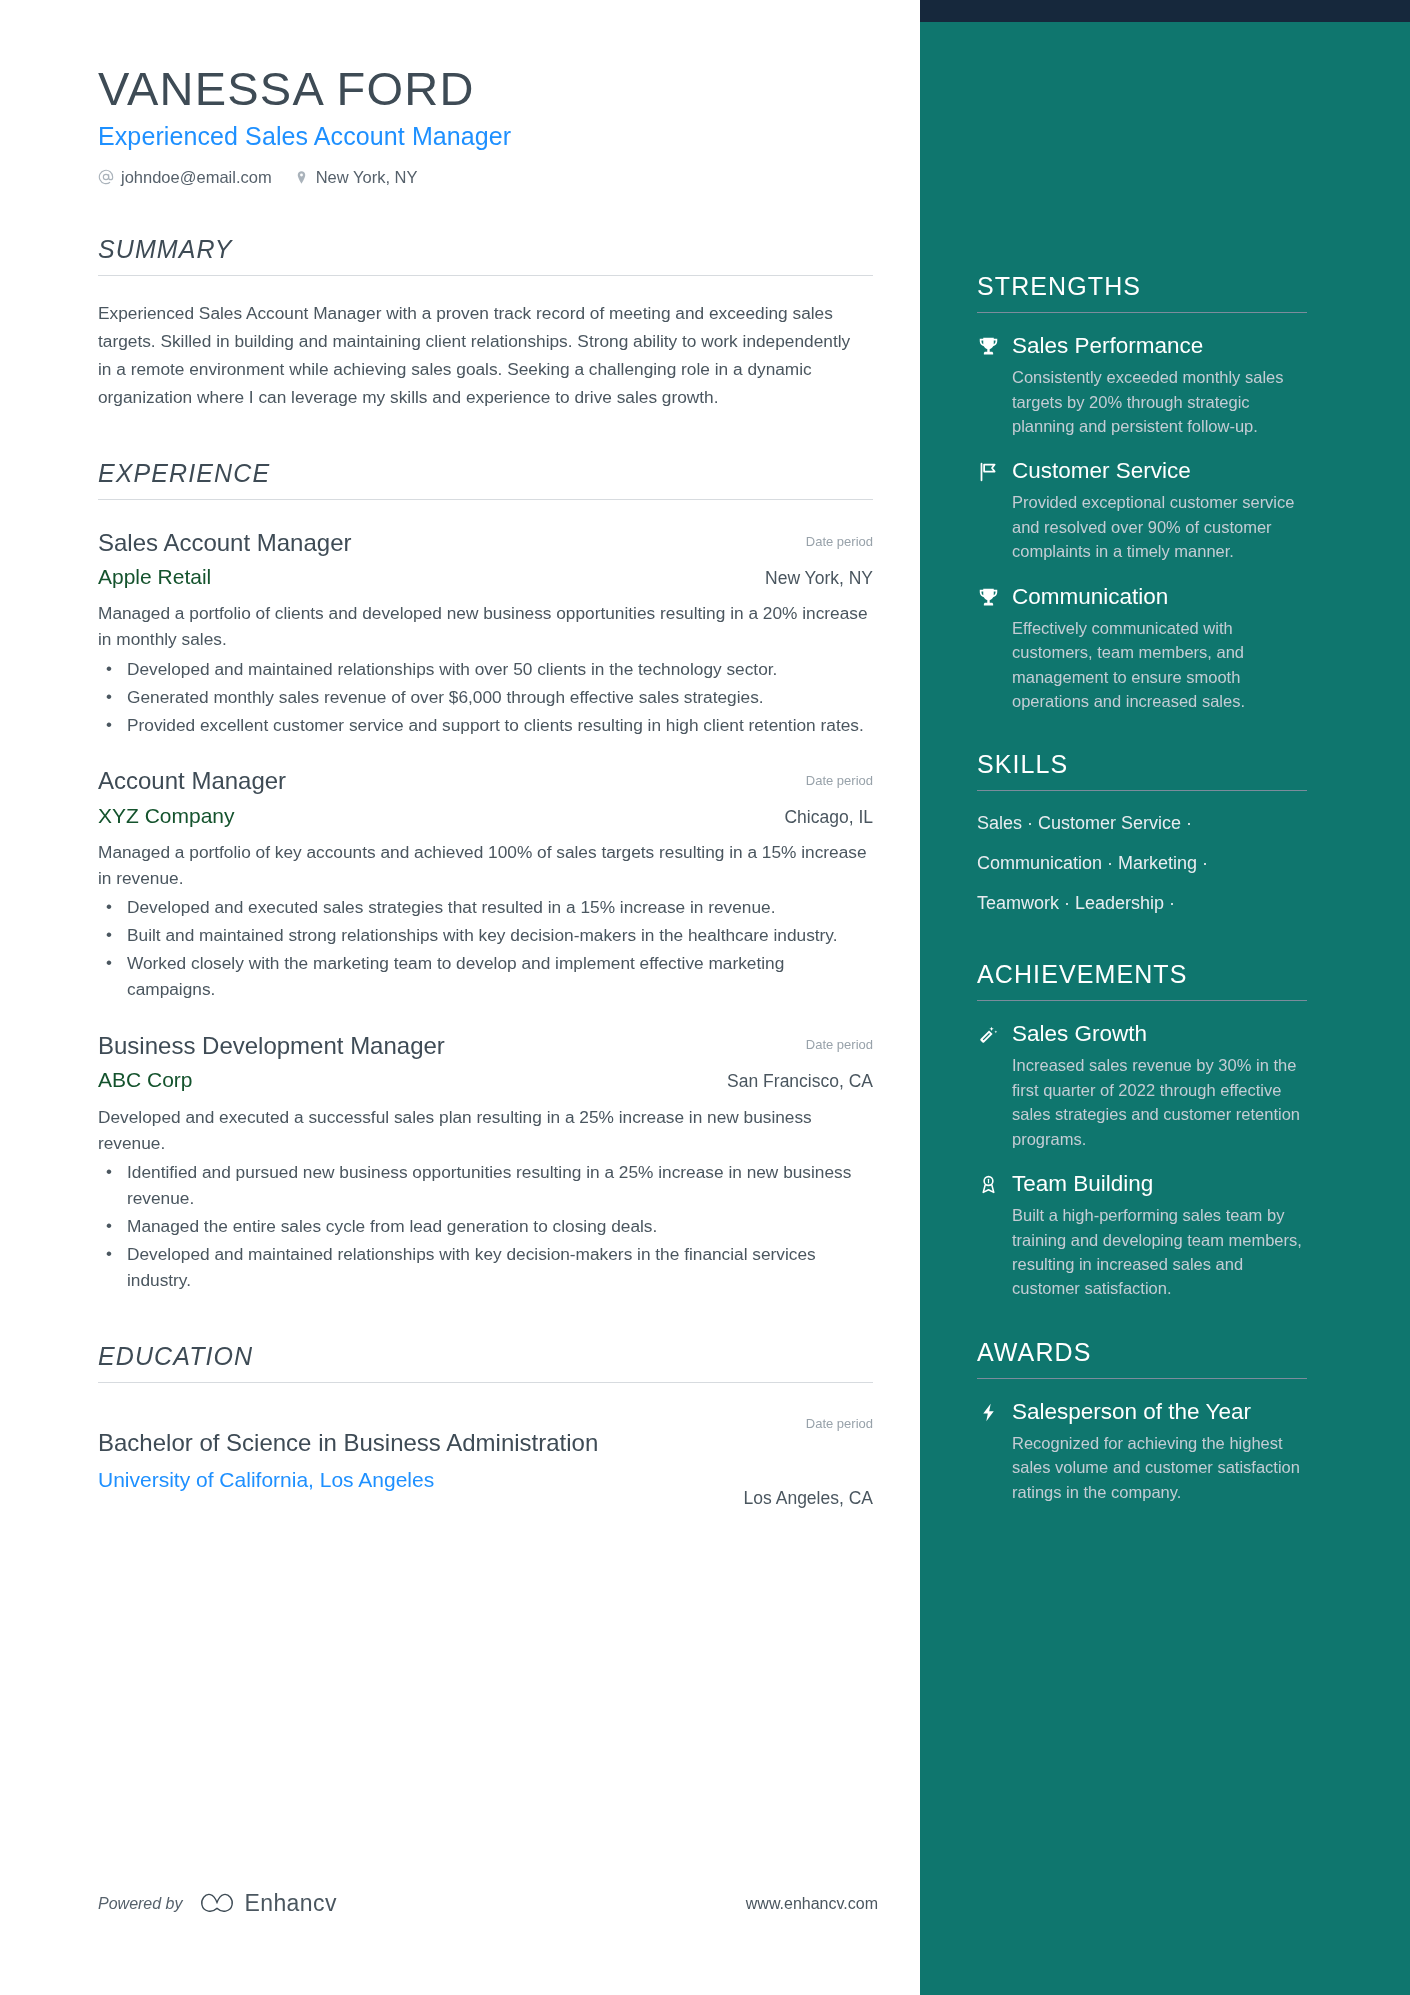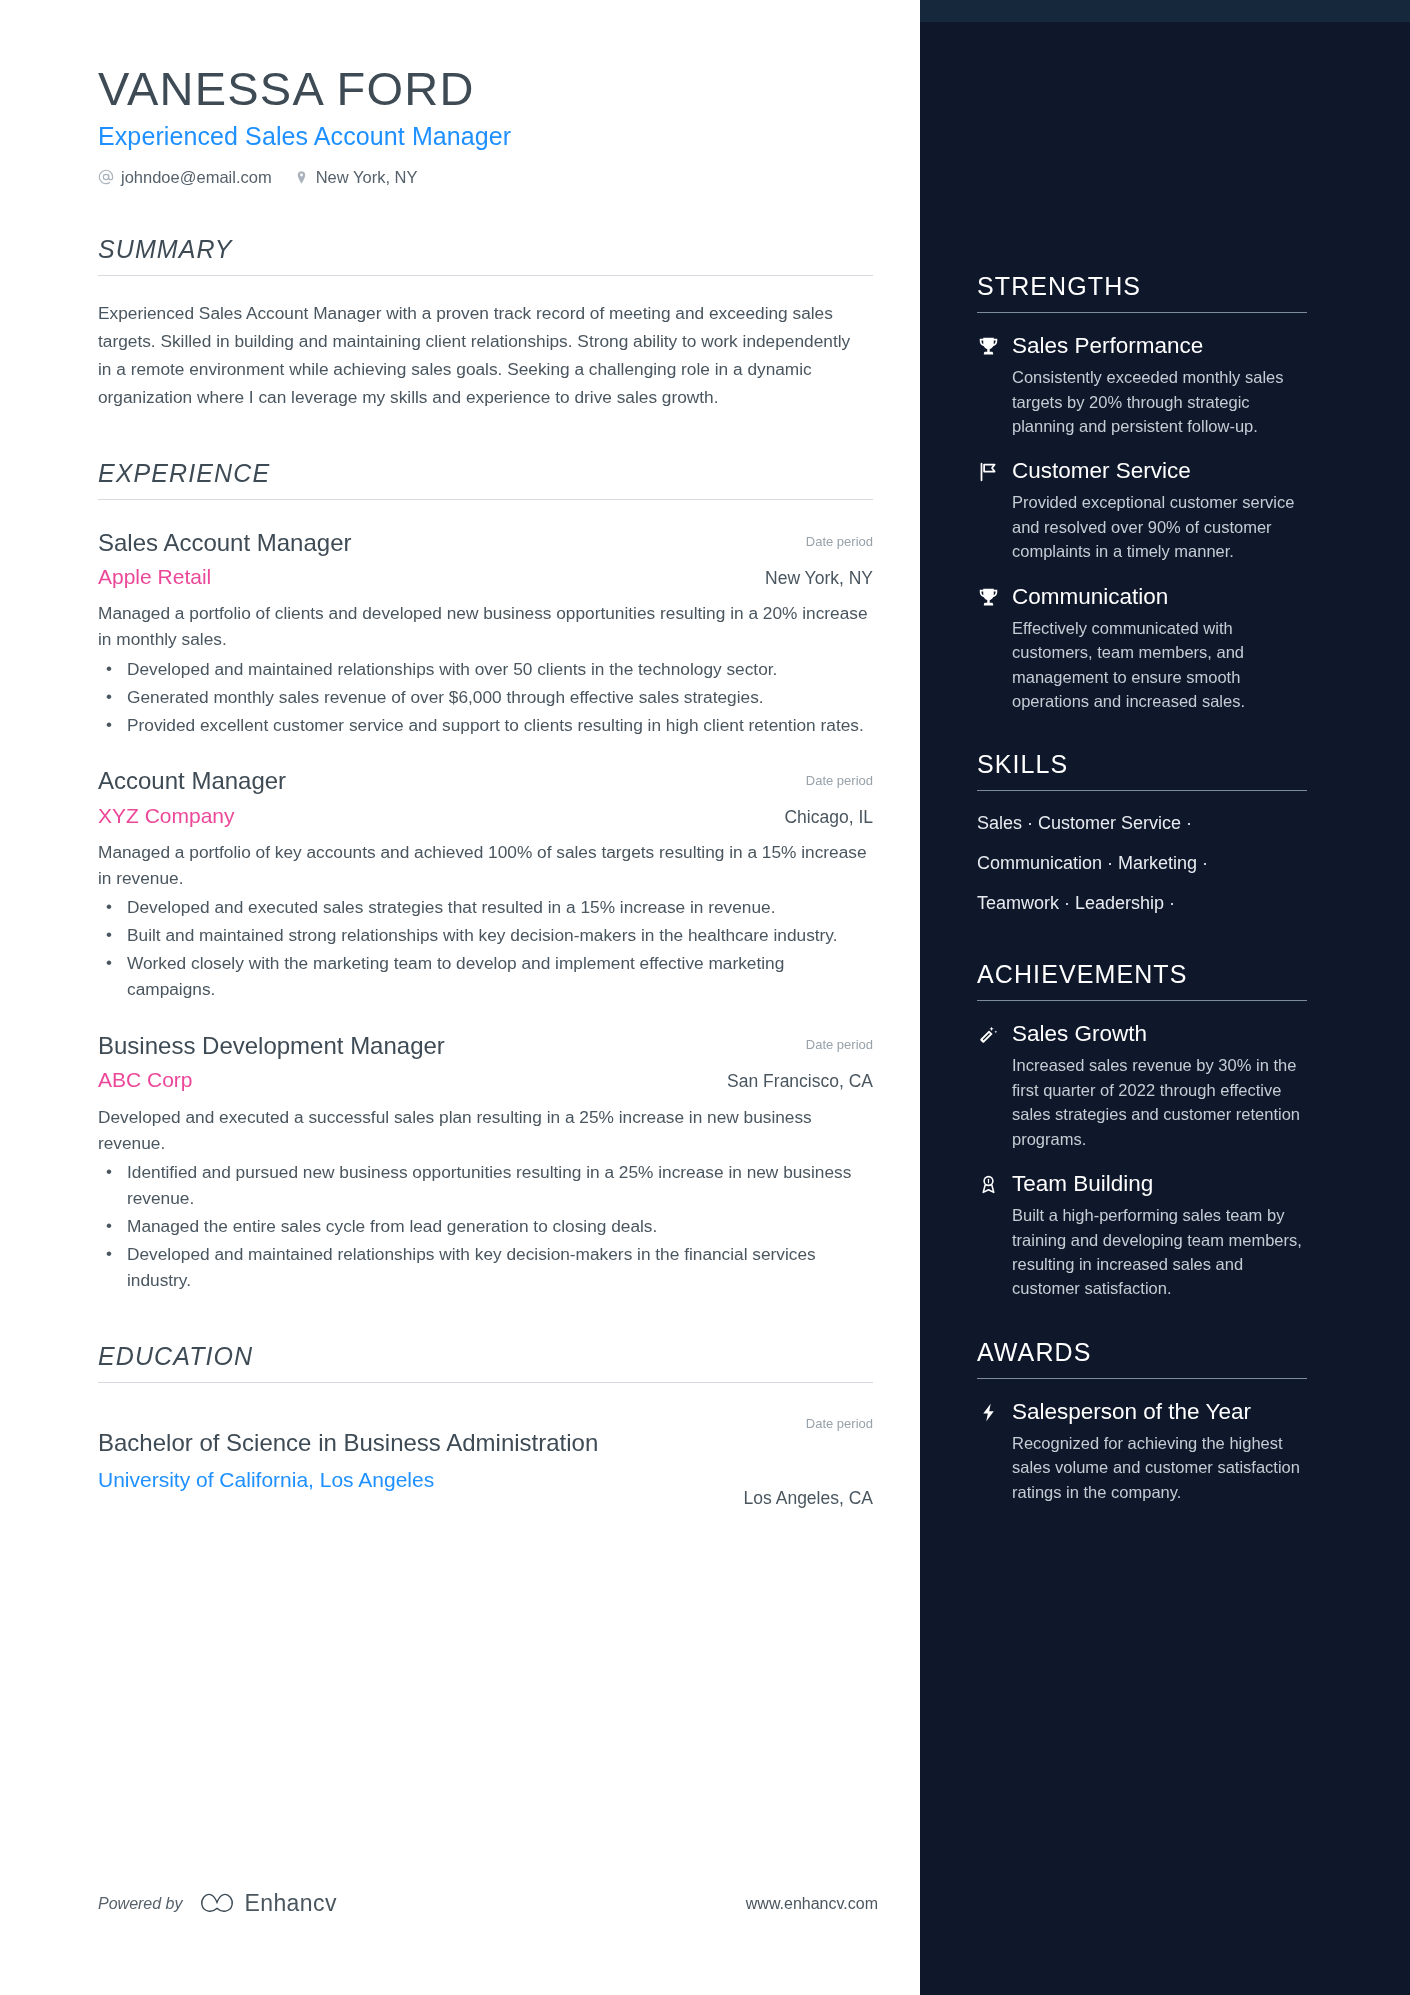--- a/index.html
+++ b/index.html
@@ -16,21 +16,21 @@
     background: #ffffff;
     overflow: hidden;
   }
 
   
   .sidebar {
     position: absolute;
     top: 0; right: 0;
     width: 490px;
     height: 1995px;
-    background: #0f172a;
+    background: #0f766e;
   }
   .sidebar-topstrip {
     position: absolute;
     top: 0; left: 0;
     width: 490px;
     height: 22px;
     background: #16283c;
   }
   .sidebar-inner {
     position: absolute;
@@ -113,21 +113,21 @@
     min-width: 185px;
   }
   .entry-role {
     font-size: 24px;
     font-weight: 400;
     color: #3e4b55;
     line-height: 1.26;
   }
   .entry-org {
     font-size: 21px;
-    color: #ec4899;
+    color: #14532d;
     margin-top: 6px;
     line-height: 1.25;
   }
   .entry-date {
     font-size: 13px;
     color: #98a2aa;
   }
   .entry-loc {
     font-size: 17.5px;
     color: #4a565f;

